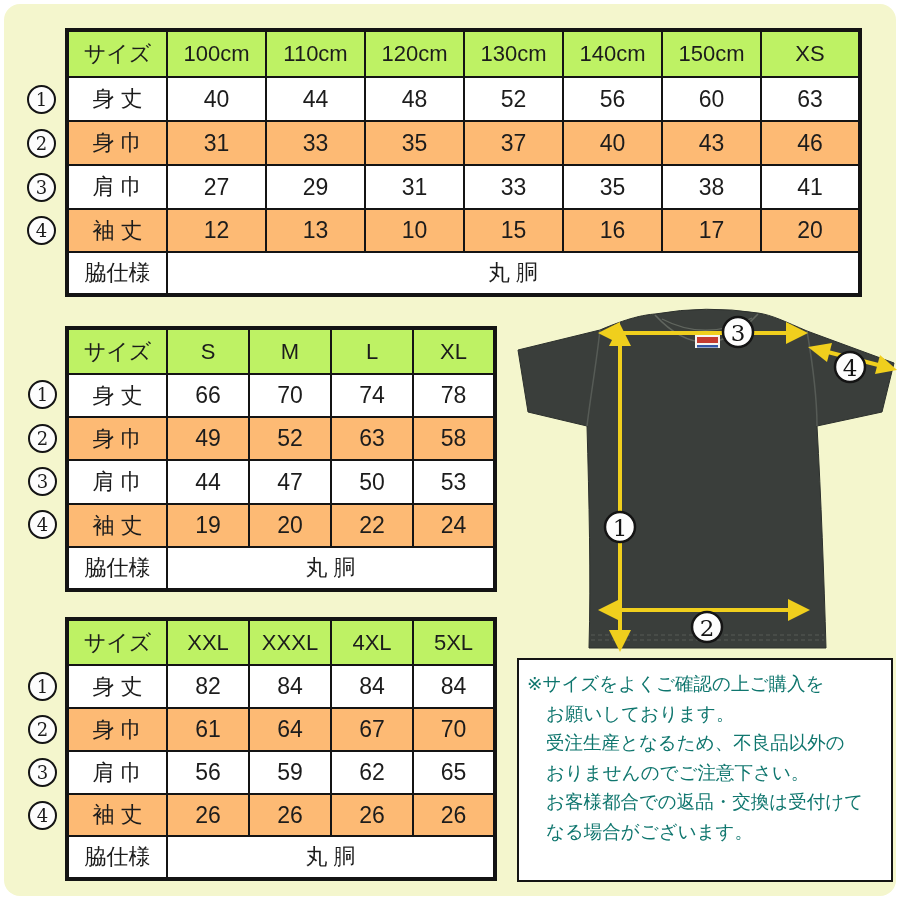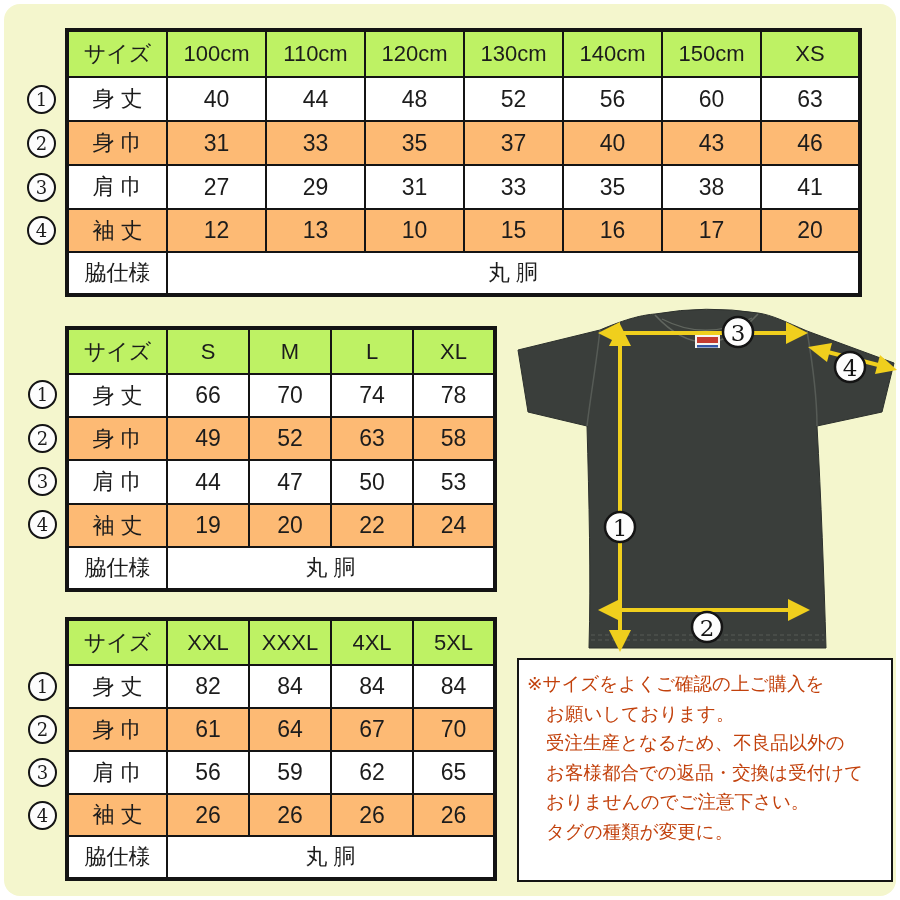--- a/index.html
+++ b/index.html
@@ -18,21 +18,21 @@
   tr.white td{background:#ffffff;margin-top:14px;}
 
   .marker{position:absolute;width:25px;height:25px;border:2px solid #141414;border-radius:50%;
           background:#fdfdfd;display:flex;align-items:center;justify-content:center;
           font-family:"DejaVu Serif","Liberation Serif",serif;font-size:18px;line-height:1;}
 
   svg.shirt{position:absolute;left:508px;top:308px;width:390px;height:345px;}
 
   .note{position:absolute;left:517px;top:658px;width:376px;height:224px;box-sizing:border-box;
         background:#ffffff;border:2px solid #141414;padding:9px 8px 0 8px;
-        font-size:18.5px;line-height:29.5px;color:#c2410c;}
+        font-size:18.5px;line-height:29.5px;color:#0f766e;}
   .note .cont{padding-left:19px;}
 </style>
 </head>
 <body>
 
 <div class="canvas">
   <div class="sheet-bg"></div>
 
   <div class="marker" style="left:27px;top:85px">
       <span>1</span>
@@ -304,17 +304,17 @@
     <g>
       <circle cx="342" cy="59" r="15" fill="#fdfdfd" stroke="#141414" stroke-width="2.5"></circle>
       <text x="342" y="60" text-anchor="middle" dominant-baseline="central" font-family="DejaVu Serif, Liberation Serif, serif" font-size="23" fill="#141414">4</text>
     </g>
   </svg>
 
   <div class="note">
     <div>※サイズをよくご確認の上ご購入を</div>
     <div class="cont">お願いしております。</div>
     <div class="cont">受注生産となるため、不良品以外の</div>
+    <div class="cont">おりませんのでご注意下さい。</div>
     <div class="cont">お客様都合での返品・交換は受付けて</div>
-    <div class="cont">おりませんのでご注意下さい。</div>
-    <div class="cont">タグの種類が変更に。</div>
+    <div class="cont">なる場合がございます。</div>
   </div>
 </div>
 
 </body></html>

